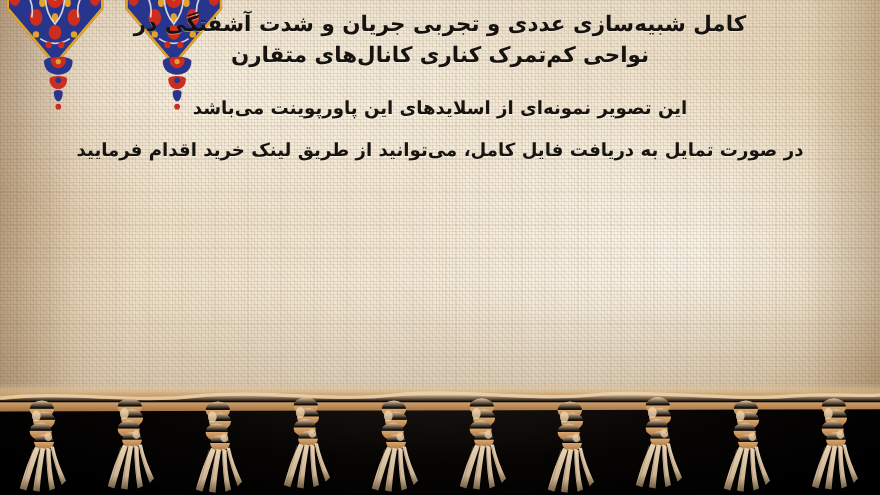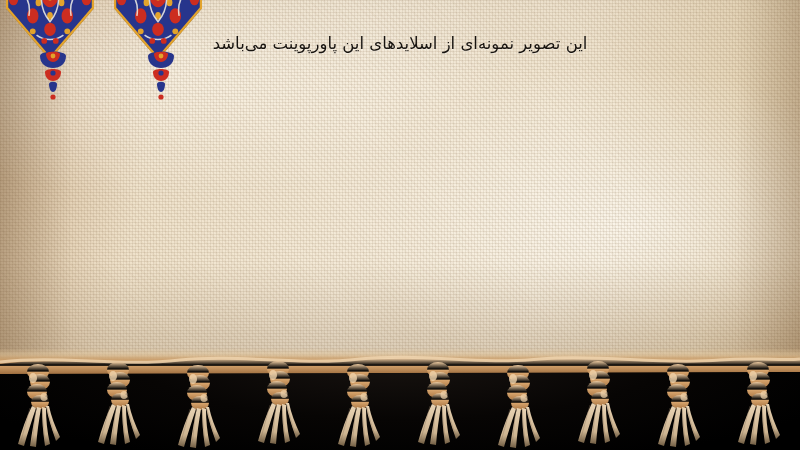--- a/index.html
+++ b/index.html
@@ -73,21 +73,21 @@
   .headline .hl-line { display: block; }
 
   .body-lines {
     margin-top: 28px;
     color: #17130f;
   }
   .body-line {
     display: block;
     font-size: 16.5px;
     line-height: 1;
-    font-weight: 400;
+    font-weight: 700;
     padding: 0 0 21px 0;
     text-shadow: 0 1px 0 rgba(255,255,255,0.3);
     text-align: center;
   }
   .body-line.lead { font-size: 16.5px; }
 
   
   .ornaments {
     position: absolute;
     top: -34px;
@@ -254,23 +254,28 @@
         <circle cx="17" cy="6" r="2.4" fill="#e2a32c"></circle>
         <path d="M9,22 C9,18 25,18 25,22 C25,28 21,31 17,31 C13,31 9,28 9,22 Z" fill="#cc2d20"></path>
         <circle cx="17" cy="23" r="2.6" fill="#27358c"></circle>
         <path d="M13,34 C13,31 21,31 21,34 C21,39 19,42 17,42 C15,42 13,39 13,34 Z" fill="#27358c"></path>
         <circle cx="17" cy="47" r="2.6" fill="#cc2d20"></circle>
       </g>
     </svg>
   </div>
 
   <div class="text-block">
+    <h1 class="headline">
+      <span class="hl-line">کامل شبیه‌سازی عددی و تجربی جریان و شدت آشفتگی در</span>
+      <span class="hl-line">نواحی کم‌تمرک کناری کانال‌های متقارن</span>
+    </h1>
 
     <div class="body-lines">
       <span class="body-line lead">این تصویر نمونه‌ای از اسلایدهای این پاورپوینت می‌باشد</span>
+      <span class="body-line">در صورت تمایل به دریافت فایل کامل، می‌توانید از طریق لینک خرید اقدام فرمایید</span>
     </div>
   </div>
 
   <div class="bottom-band"></div>
   <div class="fringe-edge"></div>
 
   <svg class="fringe" viewBox="0 0 800 98" preserveAspectRatio="none" aria-hidden="true">
     <defs>
       <linearGradient id="ropeG" x1="0" y1="0" x2="0" y2="1">
         <stop offset="0%" stop-color="#f0cda2"></stop>

